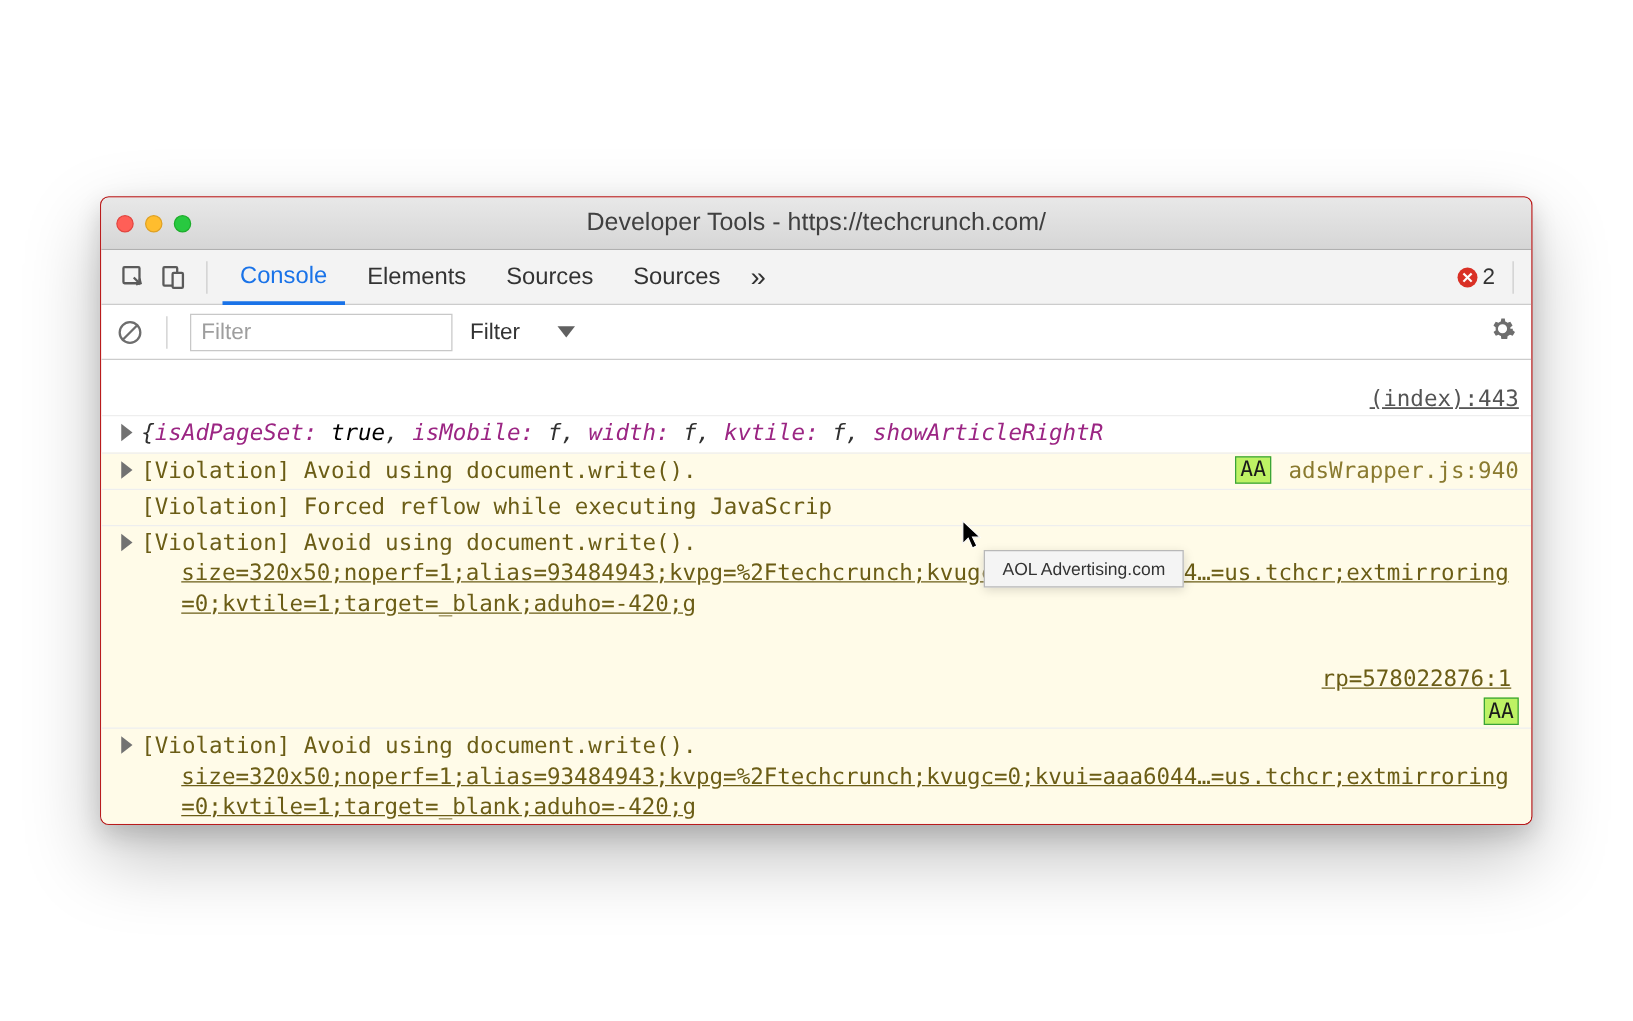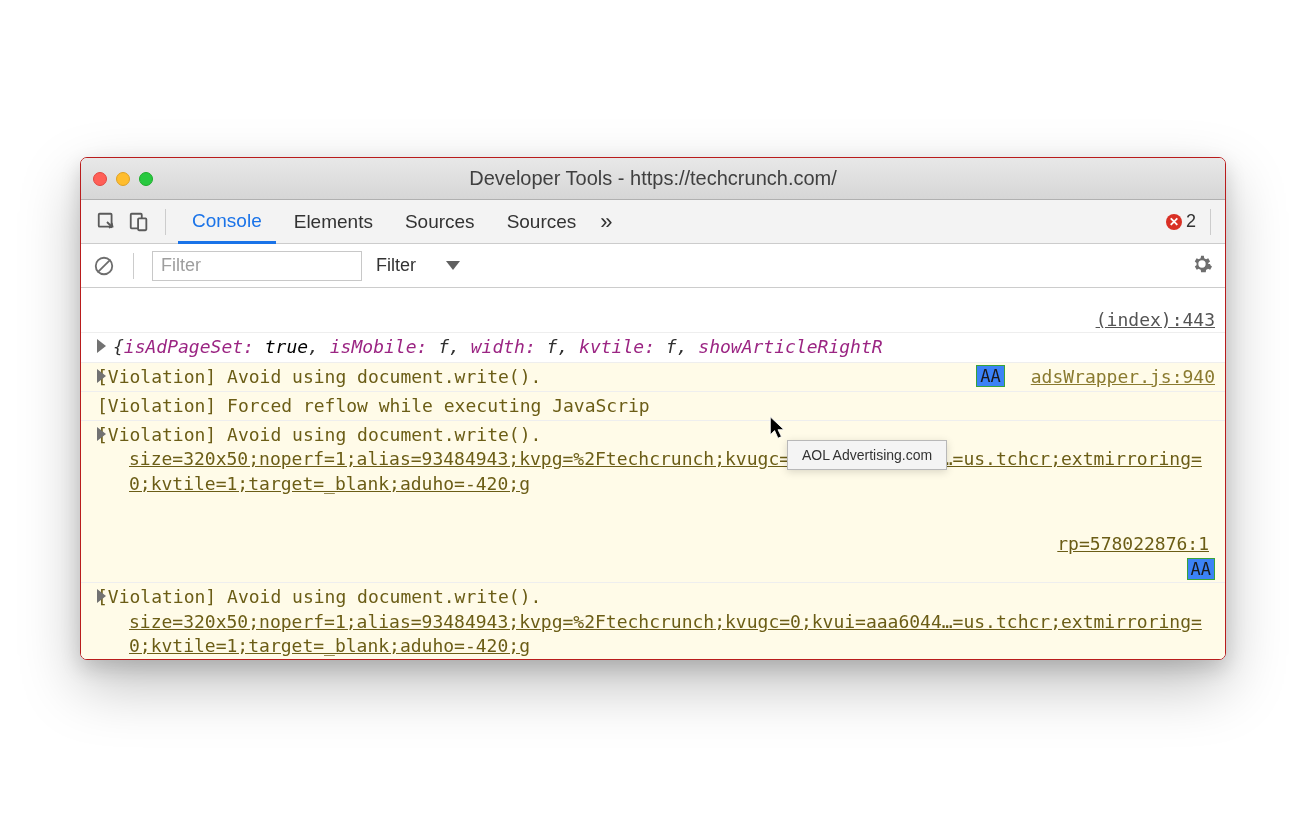--- a/index.html
+++ b/index.html
@@ -112,43 +112,42 @@
     height: 355px;
     overflow: hidden;
   }
   .row {
     border-top: 1px solid #eee;
     padding: 2px 10px 2px 32px;
     position: relative;
   }
   .row.violation {
     background: #fffbe8;
-    padding-left: 16px;
   }
   .triangle {
     position: absolute; left: 16px; top: 6px;
     width: 0; height: 0;
     border-top: 7px solid transparent;
     border-bottom: 7px solid transparent;
     border-left: 9px solid #727272;
     cursor: pointer;
   }
   .src-link {
-    float: right; color: #545454; text-decoration: underline; cursor: pointer;
-    margin-left: 20px;
+    float: right; color: #545454; cursor: pointer;
+    margin-left: 8px;
   }
   .row.violation .src-link { color: #8a7a2f; }
   .obj-key { color: #9b2583; font-style: italic; }
   .obj-val-true { color: #000000; font-style: italic; }
   .obj-f { font-style: italic; }
   .italic { font-style: italic; }
   .violation-text { color: #6b5d16; }
   .badge {
     display: inline-block;
-    background: #3b82f6;
+    background: #bef264;
     border: 1px solid #3aa33a;
     color: #1a1a1a;
     padding: 0 3px;
     font-family: Menlo, monospace;
     font-size: 17px;
     line-height: 20px;
     cursor: pointer;
   }
   .badge-right { float: right; margin-top: 2px; }
   .querystring {

